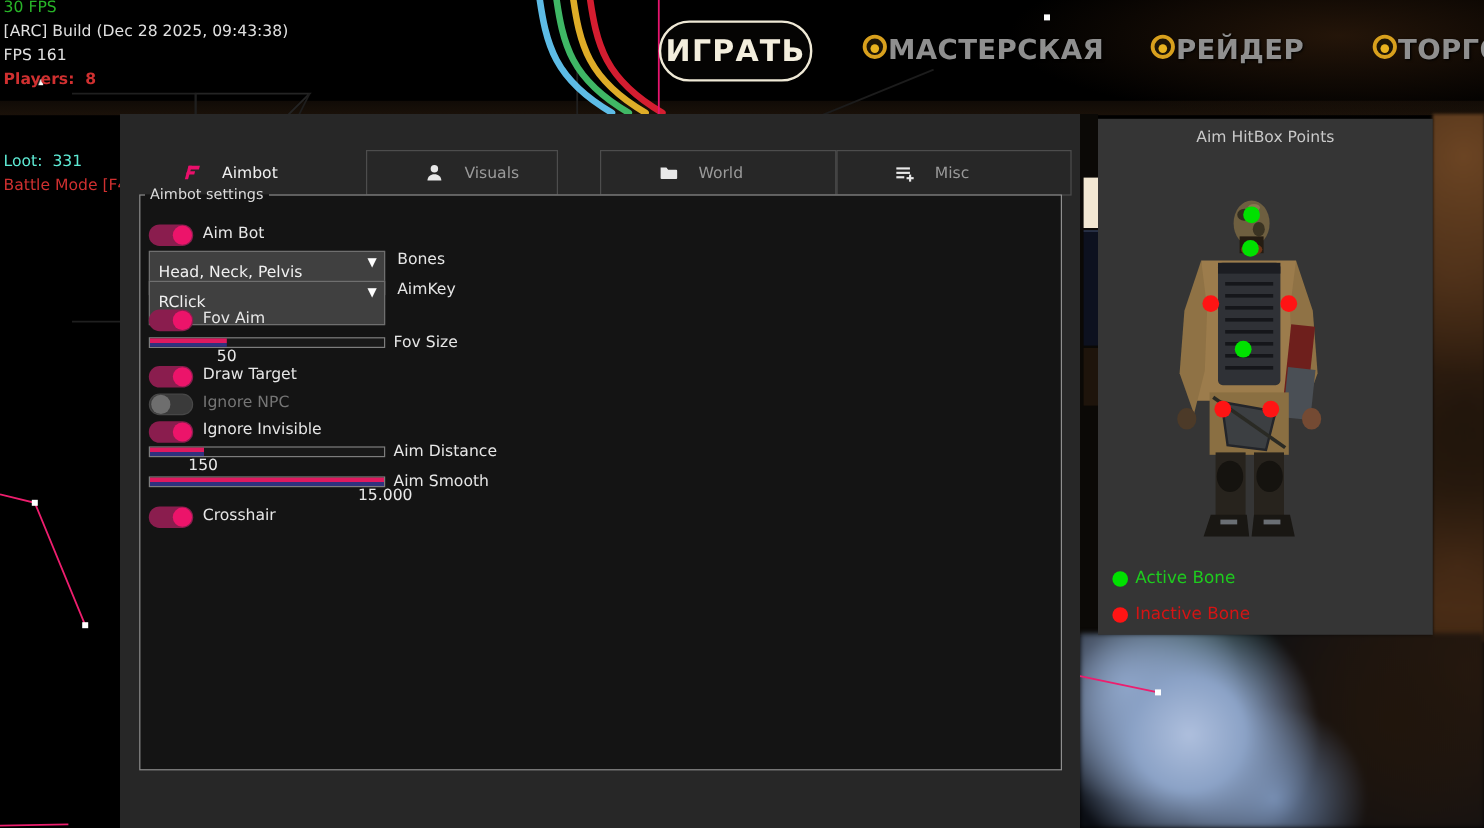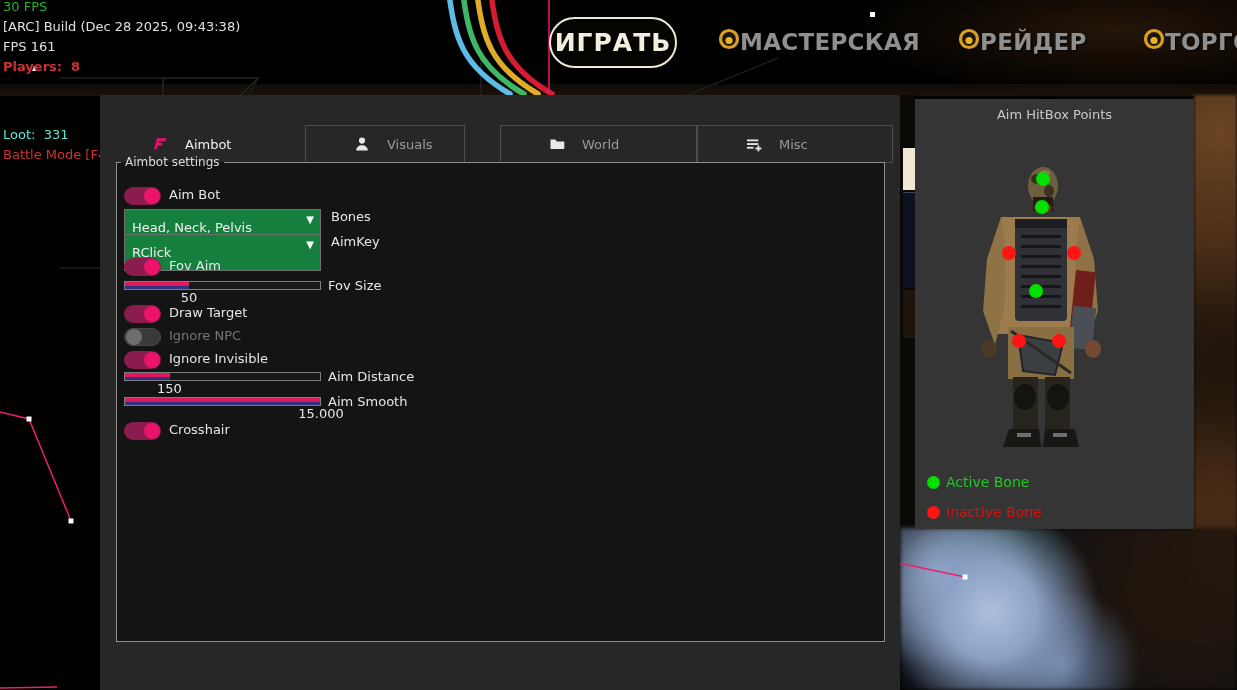--- a/index.html
+++ b/index.html
@@ -68,21 +68,21 @@
   .row { position:absolute; left:0; display:flex; align-items:flex-start; }
   .toggle { position:relative; width:37px; height:18px; border-radius:9px; cursor:pointer; flex:none; }
   .toggle.on  { background:#8a1d4e; }
   .toggle.off { background:#3a3a3a; border:1px solid #474747; }
   .toggle .knob { position:absolute; top:1px; width:16px; height:16px; border-radius:50%; }
   .toggle.on  .knob { left:20px; background:#ec146a; }
   .toggle.off .knob { left:1px; top:0px; background:#6e6e6e; }
   .t-label { margin-left:8px; font-size:13px; color:#e6e6e6; }
   .t-label.disabled { color:#757575; }
 
-  .dd { position:relative; width:197px; height:37px; background:#15803d;
+  .dd { position:relative; width:197px; height:37px; background:#404040;
         border:1px solid #6f6f6f; cursor:pointer; flex:none;
         display:flex; align-items:center; }
   .dd .dd-val { padding-left:7px; font-size:13px; color:#f0f0f0; }
   .dd .dd-arrow { position:absolute; right:6px; top:4px; font-size:10px; color:#fff; }
   .dd-label { margin-left:10px; font-size:13px; color:#e6e6e6; }
 
   .slider-wrap { position:relative; width:197px; flex:none; }
   .slider-track { position:relative; width:197px; height:9px; background:#191919;
         border:1px solid #7d7d7d; cursor:pointer; }
   .slider-fill { position:absolute; left:0; top:0; bottom:0;

